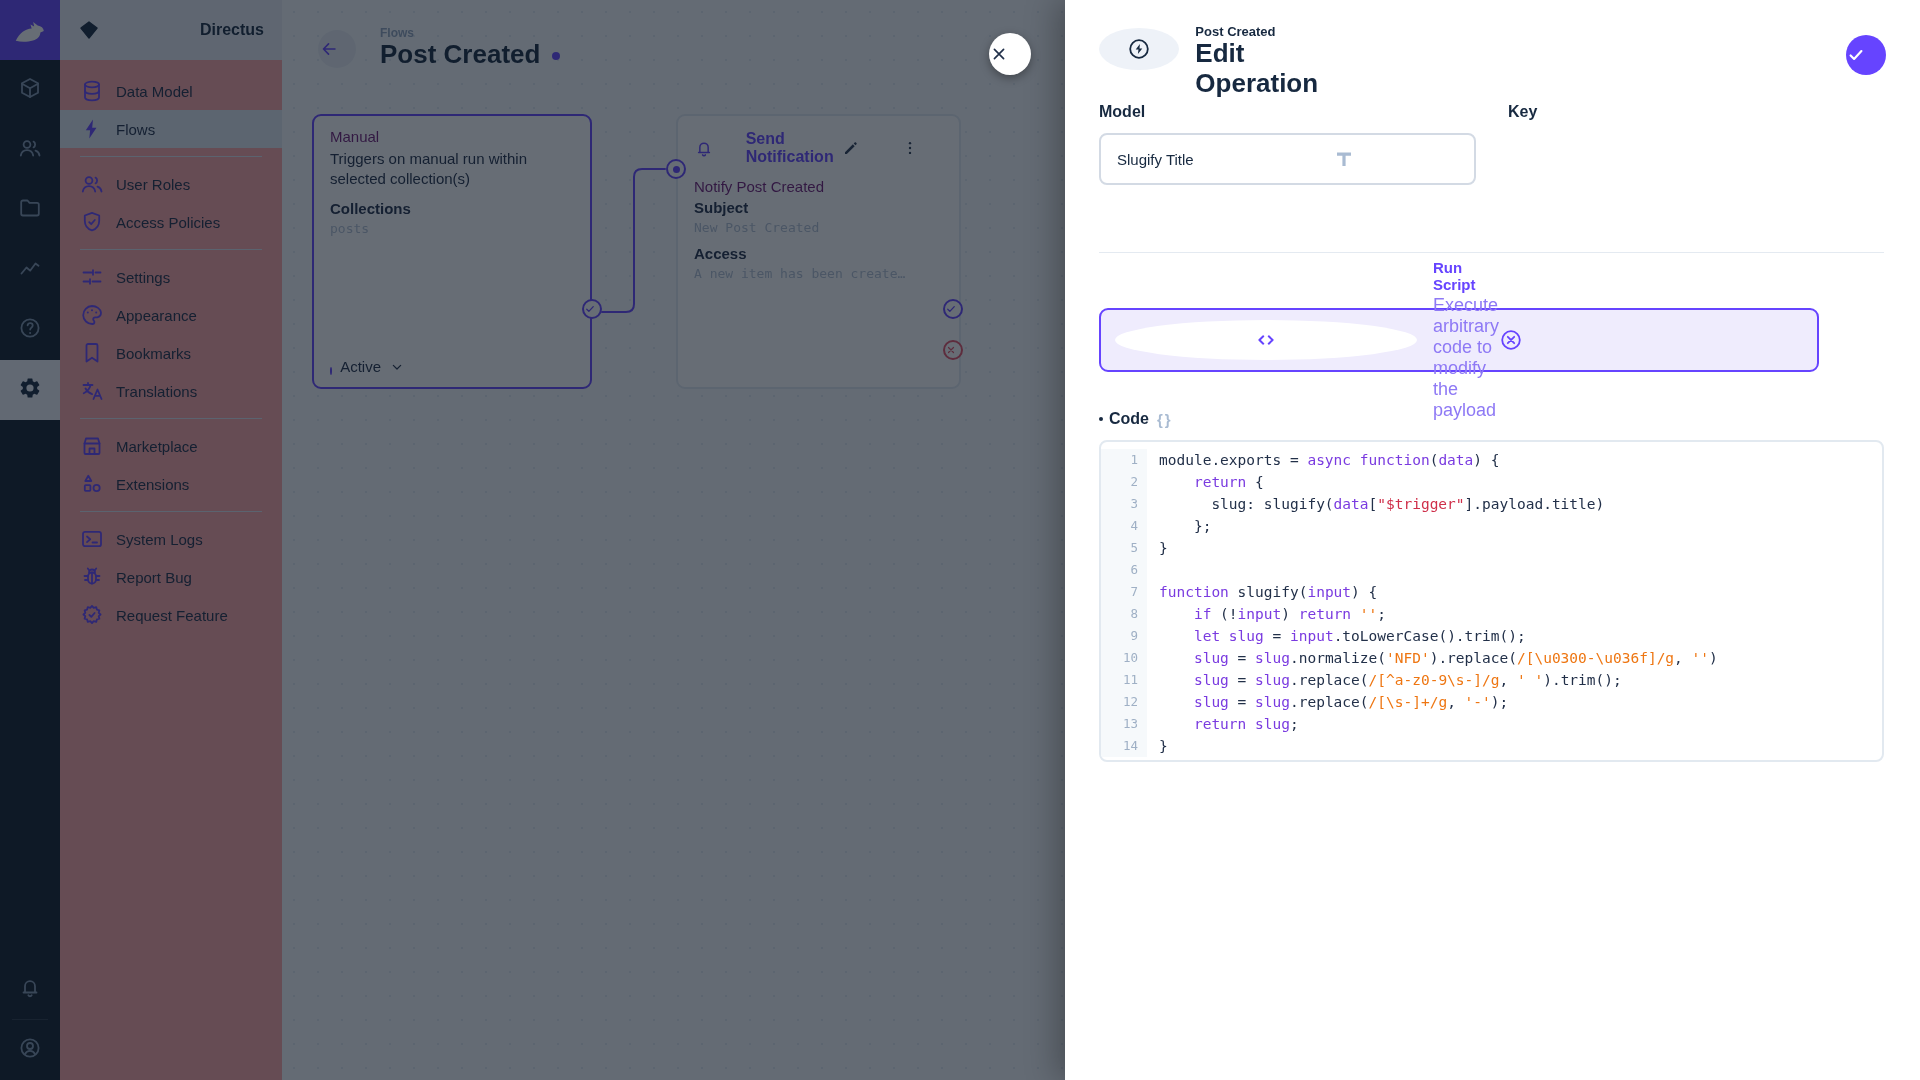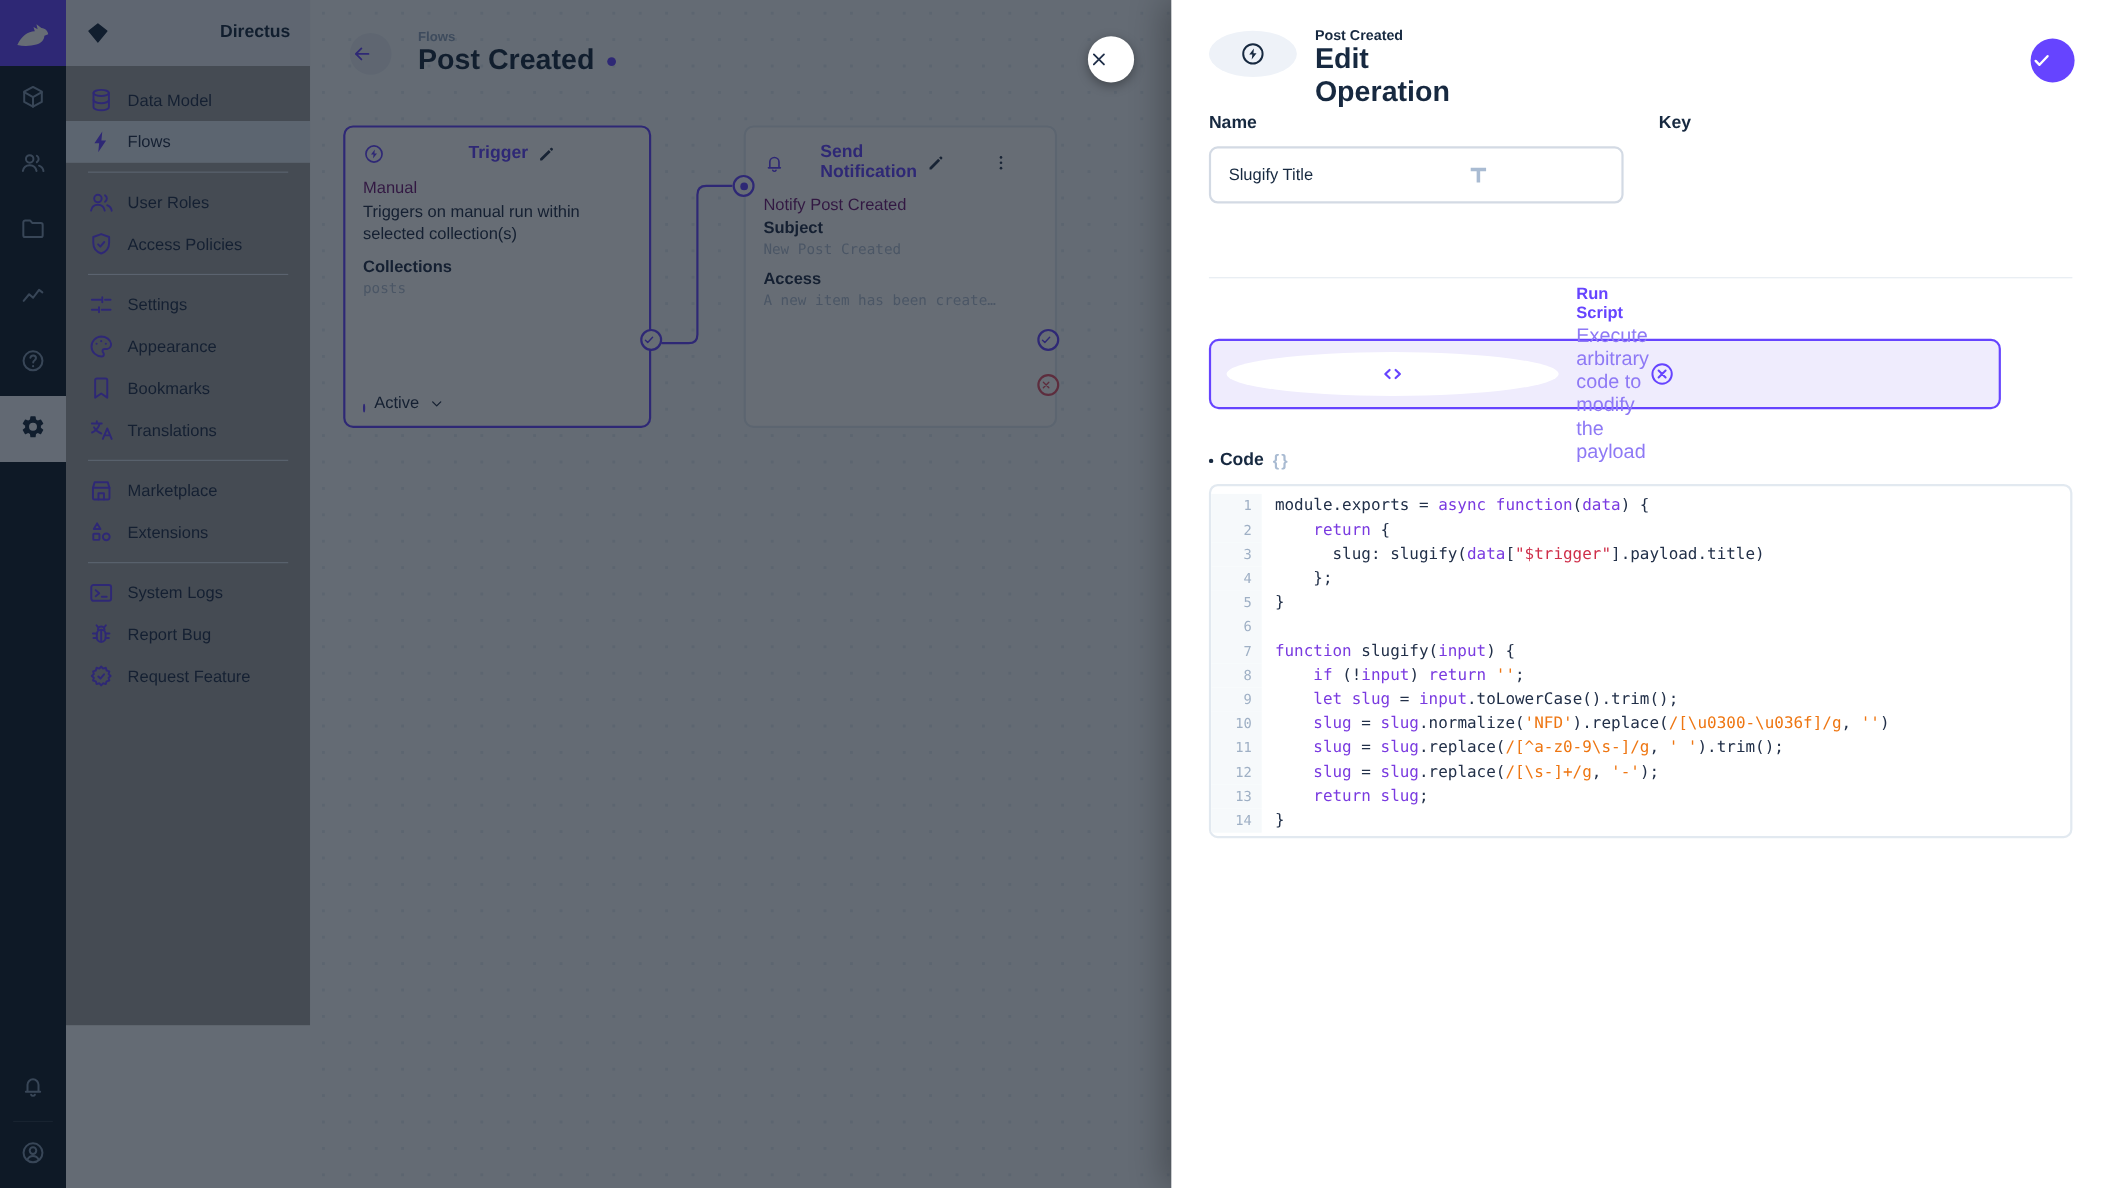--- a/index.html
+++ b/index.html
@@ -14,22 +14,22 @@
     align-items:center; justify-content:center; }
   .logo svg { width:36px; height:36px; }
   .mod-item { width:60px; height:60px; display:flex; align-items:center;
     justify-content:center; color:#8196ae; }
   .mod-item svg { width:24px; height:24px; }
   .mod-item.active { background:#f0f4f9; color:#172940; }
   .mod-spacer { flex:1; }
   .mod-divider { height:1px; background:rgba(255,255,255,.12); margin:0 12px; }
 
   
-  .sidebar { position:absolute; left:60px; top:0; width:222px; height:932px;
-    background:#a3a3a3; z-index:1; }
+  .sidebar { position:absolute; left:60px; top:0; width:222px; height:1080px;
+    background:#fca5a5; z-index:1; }
   .project-header { height:60px; display:flex; align-items:center; gap:12px;
     padding:0 18px; background:#e8edf4; color:#172940; font-weight:700; font-size:16px; }
   .project-header svg { width:22px; height:22px; color:#172940; }
   .nav-list { padding-top:12px; }
   .nav-item { height:38px; display:flex; align-items:center; gap:12px;
     padding:0 20px; color:#21304a; font-size:15px; cursor:pointer; }
   .nav-item .icon { width:24px; height:24px; color:#6644ff; flex:none; }
   .nav-item .icon svg { width:24px; height:24px; }
   .nav-item.active { background:#e2e9f2; }
   .nav-divider { height:1px; background:#dde5ee; margin:8px 20px; }
@@ -338,34 +338,20 @@
       <div class="canvas-titles">
         <div class="crumb">Flows</div>
         <div class="flow-title-row">
           <span class="flow-title">Post Created</span>
           <span class="unsaved-dot"></span>
         </div>
       </div>
     </div>
 
     <section class="panel trigger">
-      <div class="panel-head">
-        <span class="p-icon" style="display: inline-flex; width: 100%;">
-            <svg viewBox="0 0 24 24" fill="none" stroke="currentColor" stroke-width="1.8" stroke-linecap="round" stroke-linejoin="round">
-              <circle cx="12" cy="12" r="8.8"></circle>
-              <path d="M12.9 7l-4.2 5.6h2.8L10.9 17l4.4-5.6h-2.8z" fill="currentColor" stroke="none"></path>
-            </svg>
-          </span>
-        <span class="panel-title">Trigger</span>
-        <span class="panel-tool" style="display: inline-flex; width: 100%;">
-            <svg viewBox="0 0 24 24">
-              <path fill="currentColor" d="M4 17.6V20h2.4L16.9 9.5l-2.4-2.4L4 17.6zM18 8.4l1.3-1.3c.5-.5.5-1.2 0-1.7l-.7-.7c-.5-.5-1.2-.5-1.7 0L15.6 6 18 8.4z"></path>
-            </svg>
-          </span>
-      </div>
       <div class="panel-body">
         <div class="p-name">Manual</div>
         <div class="p-desc">Triggers on manual run within</div>
         <div class="p-desc">selected collection(s)</div>
         <div class="p-label">Collections</div>
         <div class="p-value">posts</div>
       </div>
       <div class="panel-status">
         <span class="status-dot"></span>
         <span>Active</span>
@@ -462,21 +448,21 @@
       </div>
     </div>
     <button class="save-btn">
       <span style="display: inline-flex; width: 100%;">
           <svg viewBox="0 0 24 24" fill="none" stroke="currentColor" stroke-width="2.6" stroke-linecap="round" stroke-linejoin="round">
             <path d="M5.5 12.5l4.2 4.2 8.8-9.4"></path>
           </svg>
         </span>
     </button>
 
-    <div class="field-label name">Name</div>
+    <div class="field-label name">Model</div>
     <div class="field-label key">Key</div>
 
     <div class="text-input name">
       <input value="Slugify Title" style="">
       <span class="input-icon" style="display: inline-flex; width: 100%;">
           <svg viewBox="0 0 24 24">
             <path fill="currentColor" d="M5 5.5h14v3.2h-5.4V19h-3.2V8.7H5z"></path>
           </svg>
         </span>
     </div>

